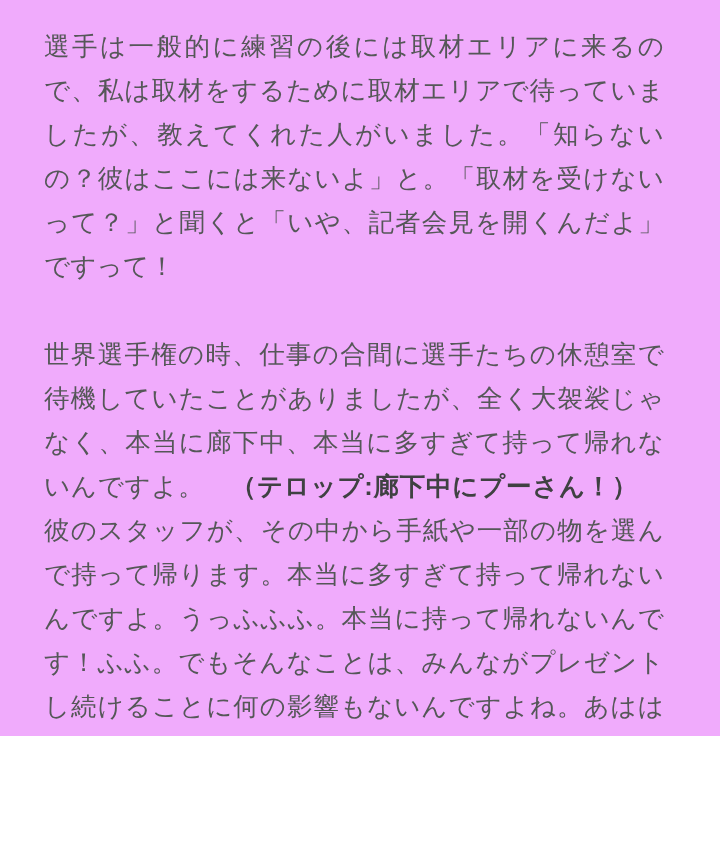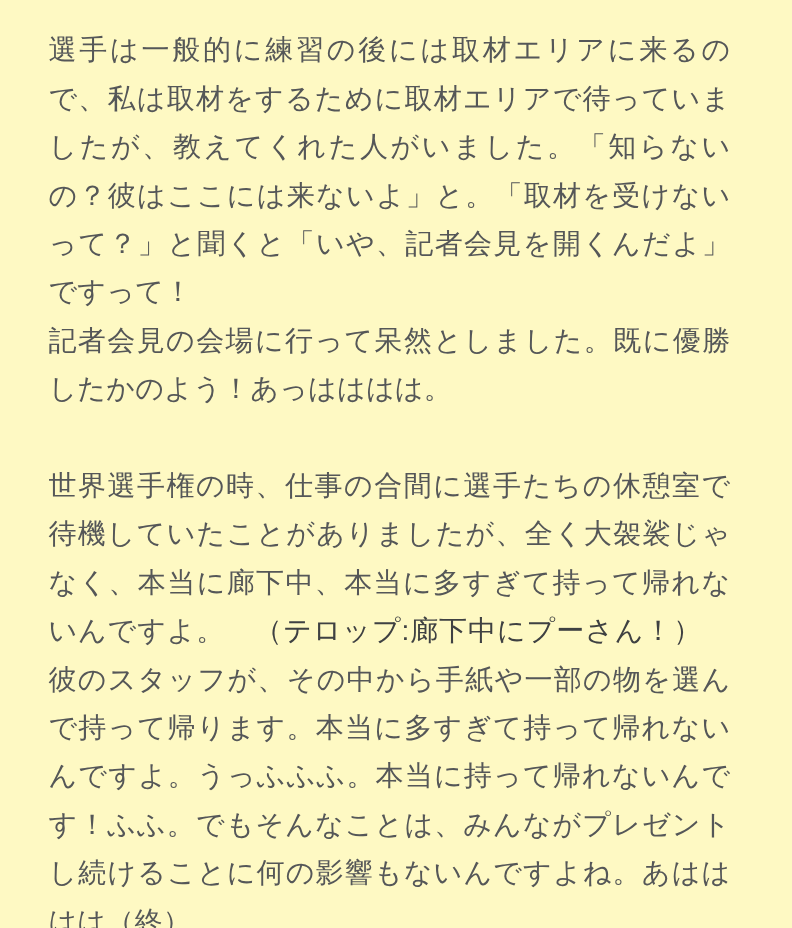--- a/index.html
+++ b/index.html
@@ -3,22 +3,22 @@
 <meta charset="utf-8">
 <style>
   html, body {
     margin: 0;
     padding: 0;
     background: #ffffff;
   }
   .page {
     position: relative;
     width: 720px;
-    height: 844px;
-    background: #fef9c3;
+    height: 736px;
+    background: #f0abfc;
     overflow: hidden;
     font-family: "Liberation Sans", "DejaVu Sans", sans-serif;
   }
   .text-column {
     position: absolute;
     left: 44px;
     top: 24px;
     width: 620px;
   }
   .para {
@@ -31,36 +31,33 @@
     margin: 0;
     font-weight: 400;
   }
   .para + .para {
     margin-top: 0px;
   }
   .para.gap {
     margin-top: 44px;
   }
   .bold {
-    font-weight: normal;
+    font-weight: bold;
     color: #3f4142;
   }
 </style>
 </head>
 <body>
 
 <div class="page">
   <div class="text-column">
 
     <p class="para">
       <span>選手は一般的に練習の後には取材エリアに来るので、私は取材をするために取材エリアで待っていましたが、教えてくれた人がいました。「知らないの？彼はここには来ないよ」と。「取材を受けないって？」と聞くと「いや、記者会見を開くんだよ」ですって！</span>
     </p>
 
-    <p class="para">
-      <span>記者会見の会場に行って呆然としました。既に優勝したかのよう！あっはははは。</span>
-    </p>
 
     <p class="para gap">
       <span>世界選手権の時、仕事の合間に選手たちの休憩室で待機していたことがありましたが、全く大袈裟じゃなく、本当に廊下中、本当に多すぎて持って帰れないんですよ。　</span><span class="bold">（テロップ:廊下中にプーさん！）</span><span>　彼のスタッフが、その中から手紙や一部の物を選んで持って帰ります。本当に多すぎて持って帰れないんですよ。うっふふふ。本当に持って帰れないんです！ふふ。でもそんなことは、みんながプレゼントし続けることに何の影響もないんですよね。あはははは（終）</span>
     </p>
 
   </div>
 </div>
 
 </body></html>

